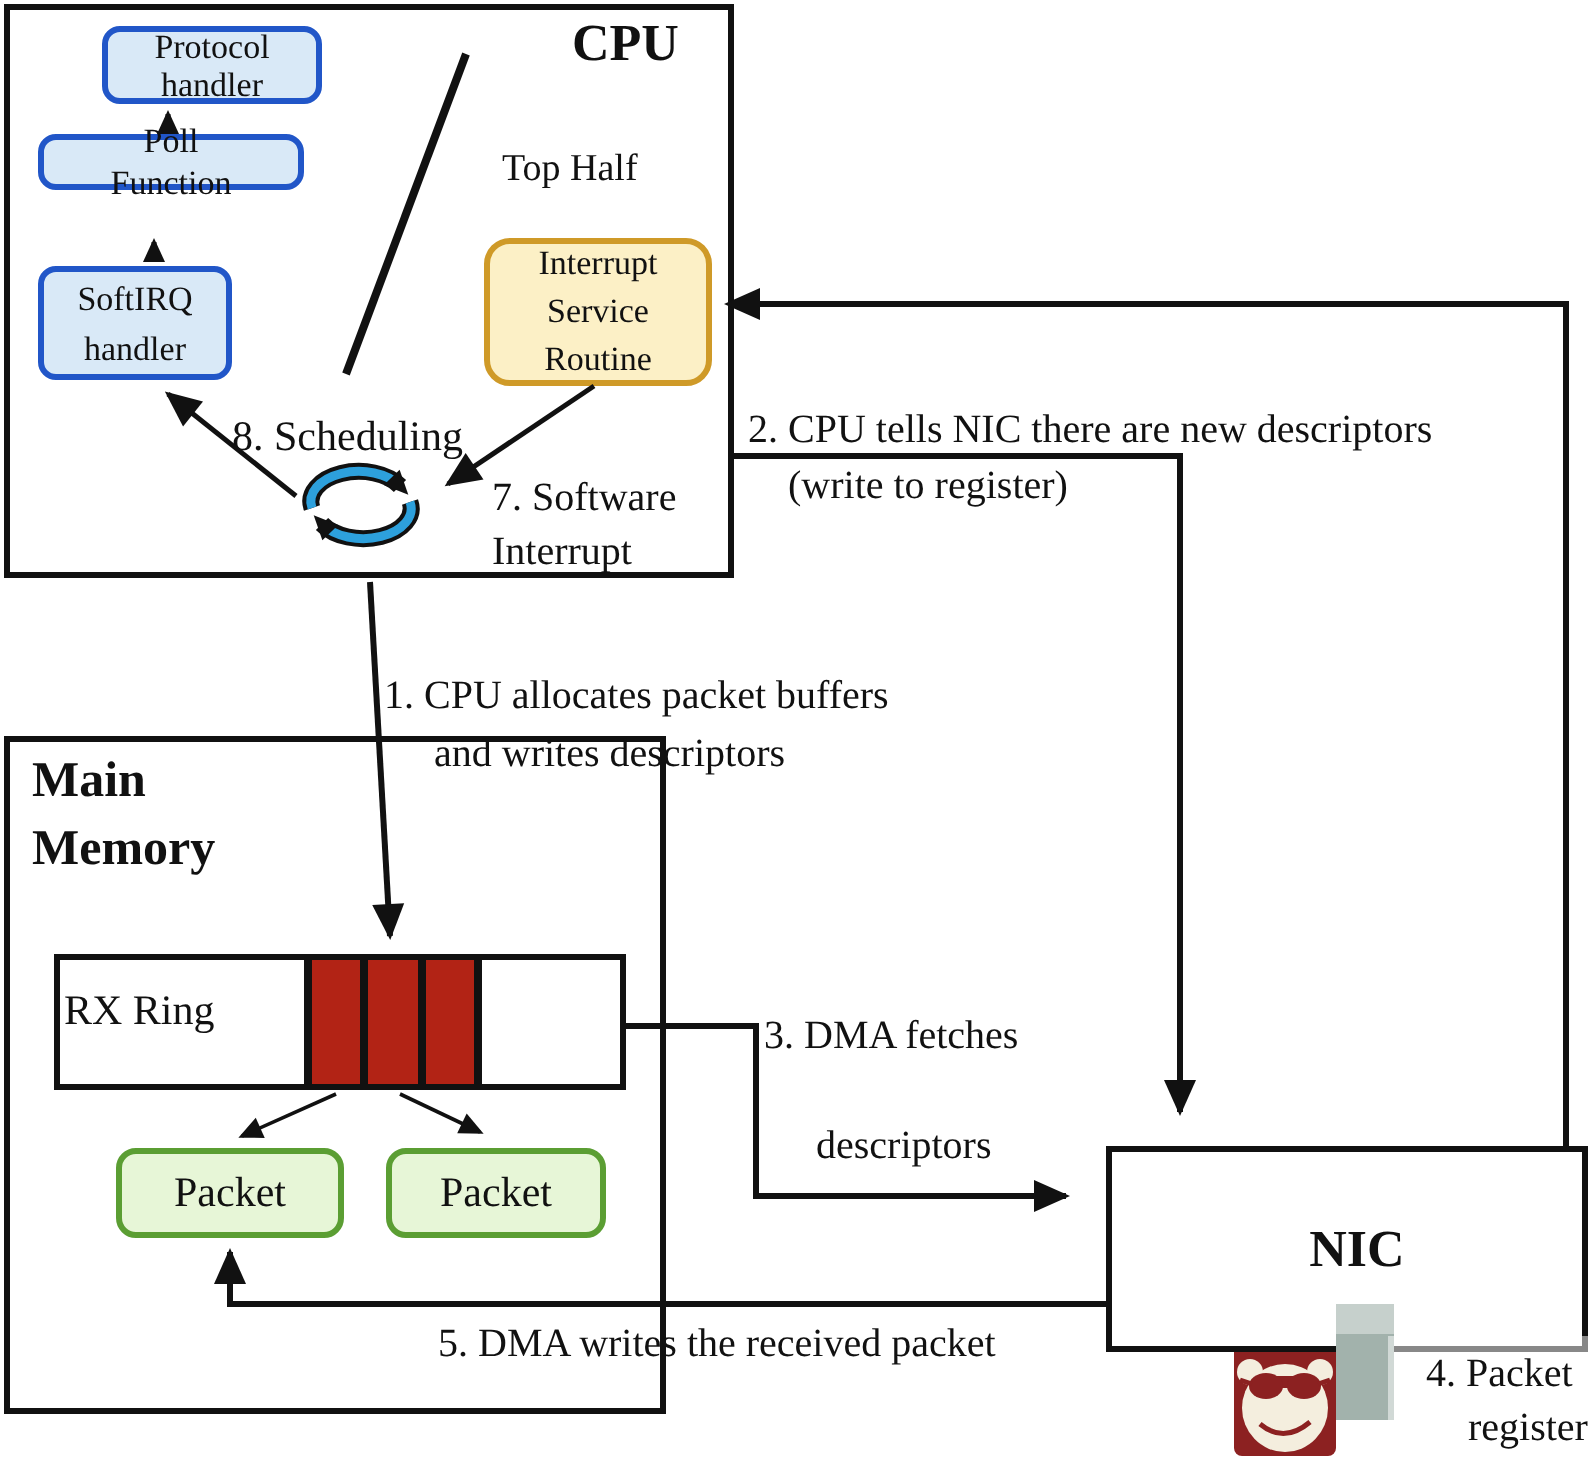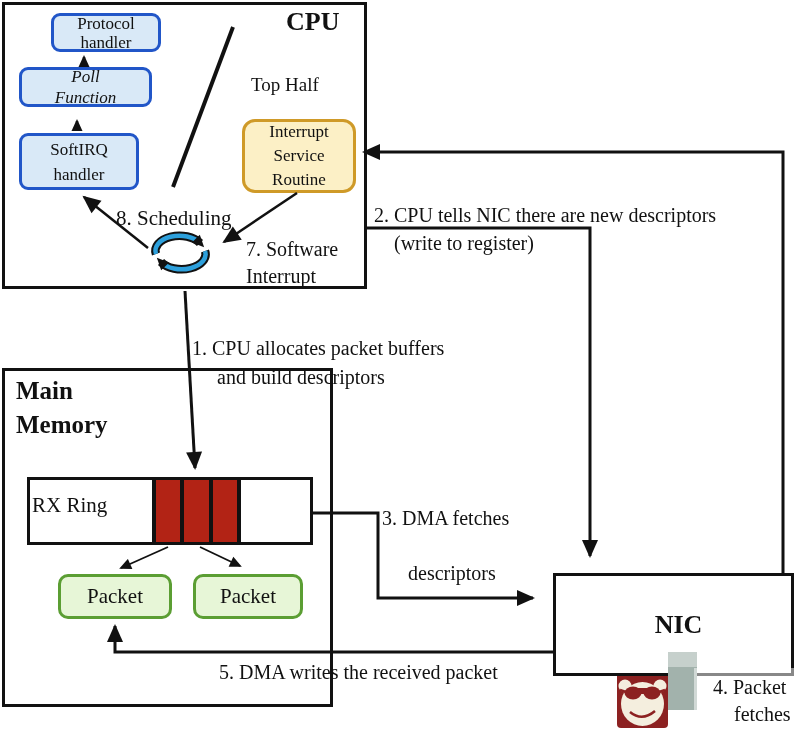--- a/index.html
+++ b/index.html
@@ -41,23 +41,23 @@
 <body>
 
 <div id="canvas">
 
   <div class="frame" style="left:2px;top:2px;width:365px;height:287px;"></div>
   <div class="label bold" style="left:286px;top:6px;font-size:26px;">CPU</div>
   <div class="label" style="left:251px;top:73px;font-size:19px;">Top Half</div>
 
   <div class="roundbox bluebox pre" style="left:19px;top:13px;width:110px;height:39px;line-height:19px;margin-left:32px;">Protocol
 handler</div>
-  <div class="roundbox bluebox pre" style="left:19px;top:67px;width:133px;height:40px;line-height:21px;font-style:italic;">Poll
+  <div class="roundbox bluebox pre" style="left:19px;top:67px;width:133px;height:28px;line-height:21px;">Poll
 Function</div>
-  <div class="roundbox bluebox pre" style="left:19px;top:133px;width:120px;height:57px;line-height:25px;">SoftIRQ
+  <div class="roundbox bluebox pre" style="left:19px;top:133px;width:97px;height:57px;line-height:25px;">SoftIRQ
 handler</div>
   <div class="roundbox pre" id="box-isr" style="left:242px;top:119px;width:114px;height:74px;">Interrupt
 Service
 Routine</div>
 
   <div class="label s21" style="left:116px;top:205px;">8. Scheduling</div>
   <div class="label s20 pre" style="left:246px;top:236px;width:112px;text-align:left;line-height:27px;">7. Software
 Interrupt</div>
 
   <div class="frame" style="left:2px;top:368px;width:331px;height:339px;"></div>
@@ -90,27 +90,27 @@
   </div>
 
   <div class="frame" id="nic-box" style="left:553px;top:573px;width:241px;height:103px;">
     <span>NIC</span>
   </div>
 
   <div id="wm-gray"></div>
   <div id="wm-overlay"></div>
 
   <div class="label s20" style="left:192px;top:336px;">1. CPU allocates packet buffers</div>
-  <div class="label s20" style="left:217px;top:365px;">and build descriptors</div>
+  <div class="label s20" style="left:217px;top:365px;">and writes descriptors</div>
   <div class="label s20" style="left:374px;top:203px;">2. CPU tells NIC there are new descriptors</div>
   <div class="label s20" style="left:394px;top:231px;">(write to register)</div>
   <div class="label s20" style="left:382px;top:506px;">3. DMA fetches</div>
   <div class="label s20" style="left:408px;top:561px;">descriptors</div>
   <div class="label s20" style="left:701px;top:675px;margin-left:12px;">4. Packet</div>
-  <div class="label s20" style="left:734px;top:702px;">fetches</div>
+  <div class="label s20" style="left:734px;top:702px;">register</div>
   <div class="label s20" style="left:219px;top:660px;">5. DMA writes the received packet</div>
 
   <svg class="overlay" width="796" height="729" viewBox="0 0 796 729">
     <defs>
       <marker id="ah" markerUnits="userSpaceOnUse" markerWidth="20" markerHeight="18" refX="17" refY="9" orient="auto">
         <path d="M1,1 L19,9 L1,17 Z" fill="#111"></path>
       </marker>
       <marker id="ahs" markerUnits="userSpaceOnUse" markerWidth="13" markerHeight="12" refX="10.5" refY="6" orient="auto">
         <path d="M0.5,0.5 L12.5,6 L0.5,11.5 Z" fill="#111"></path>
       </marker>

